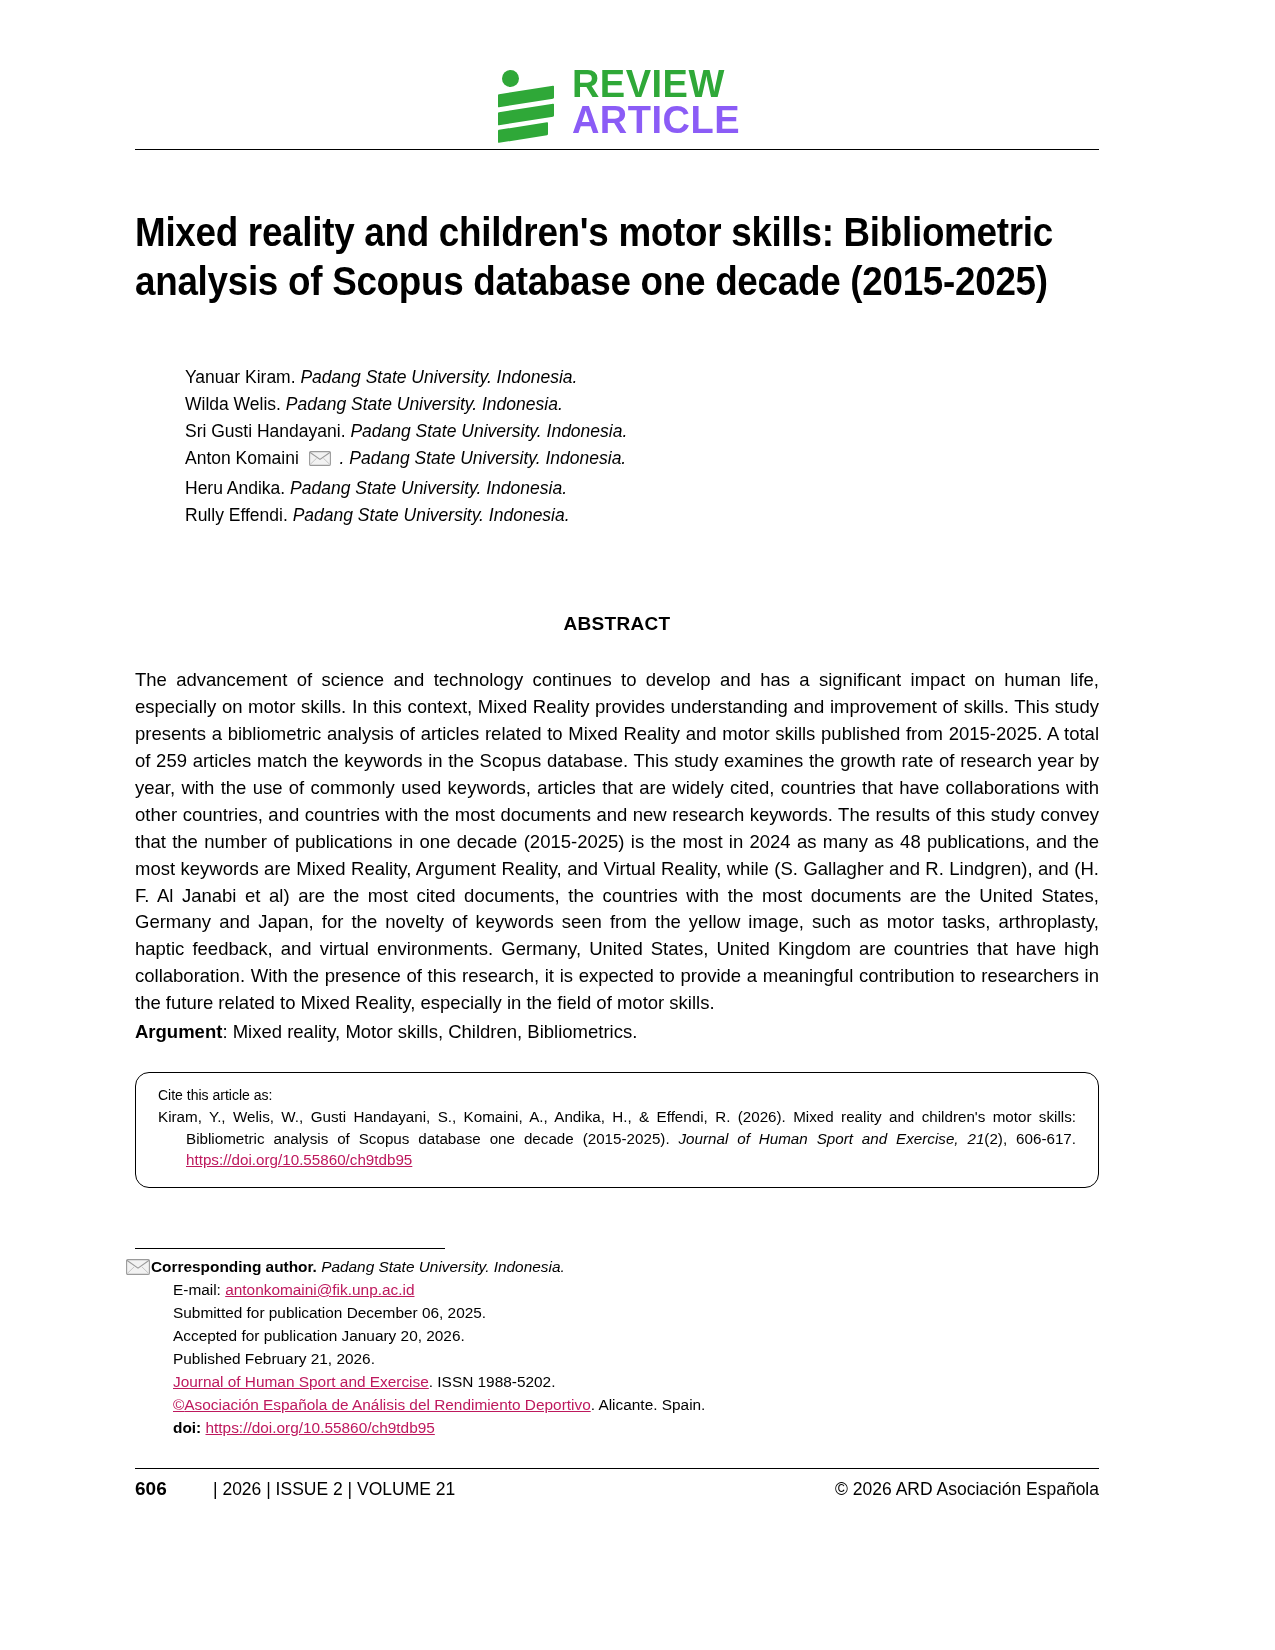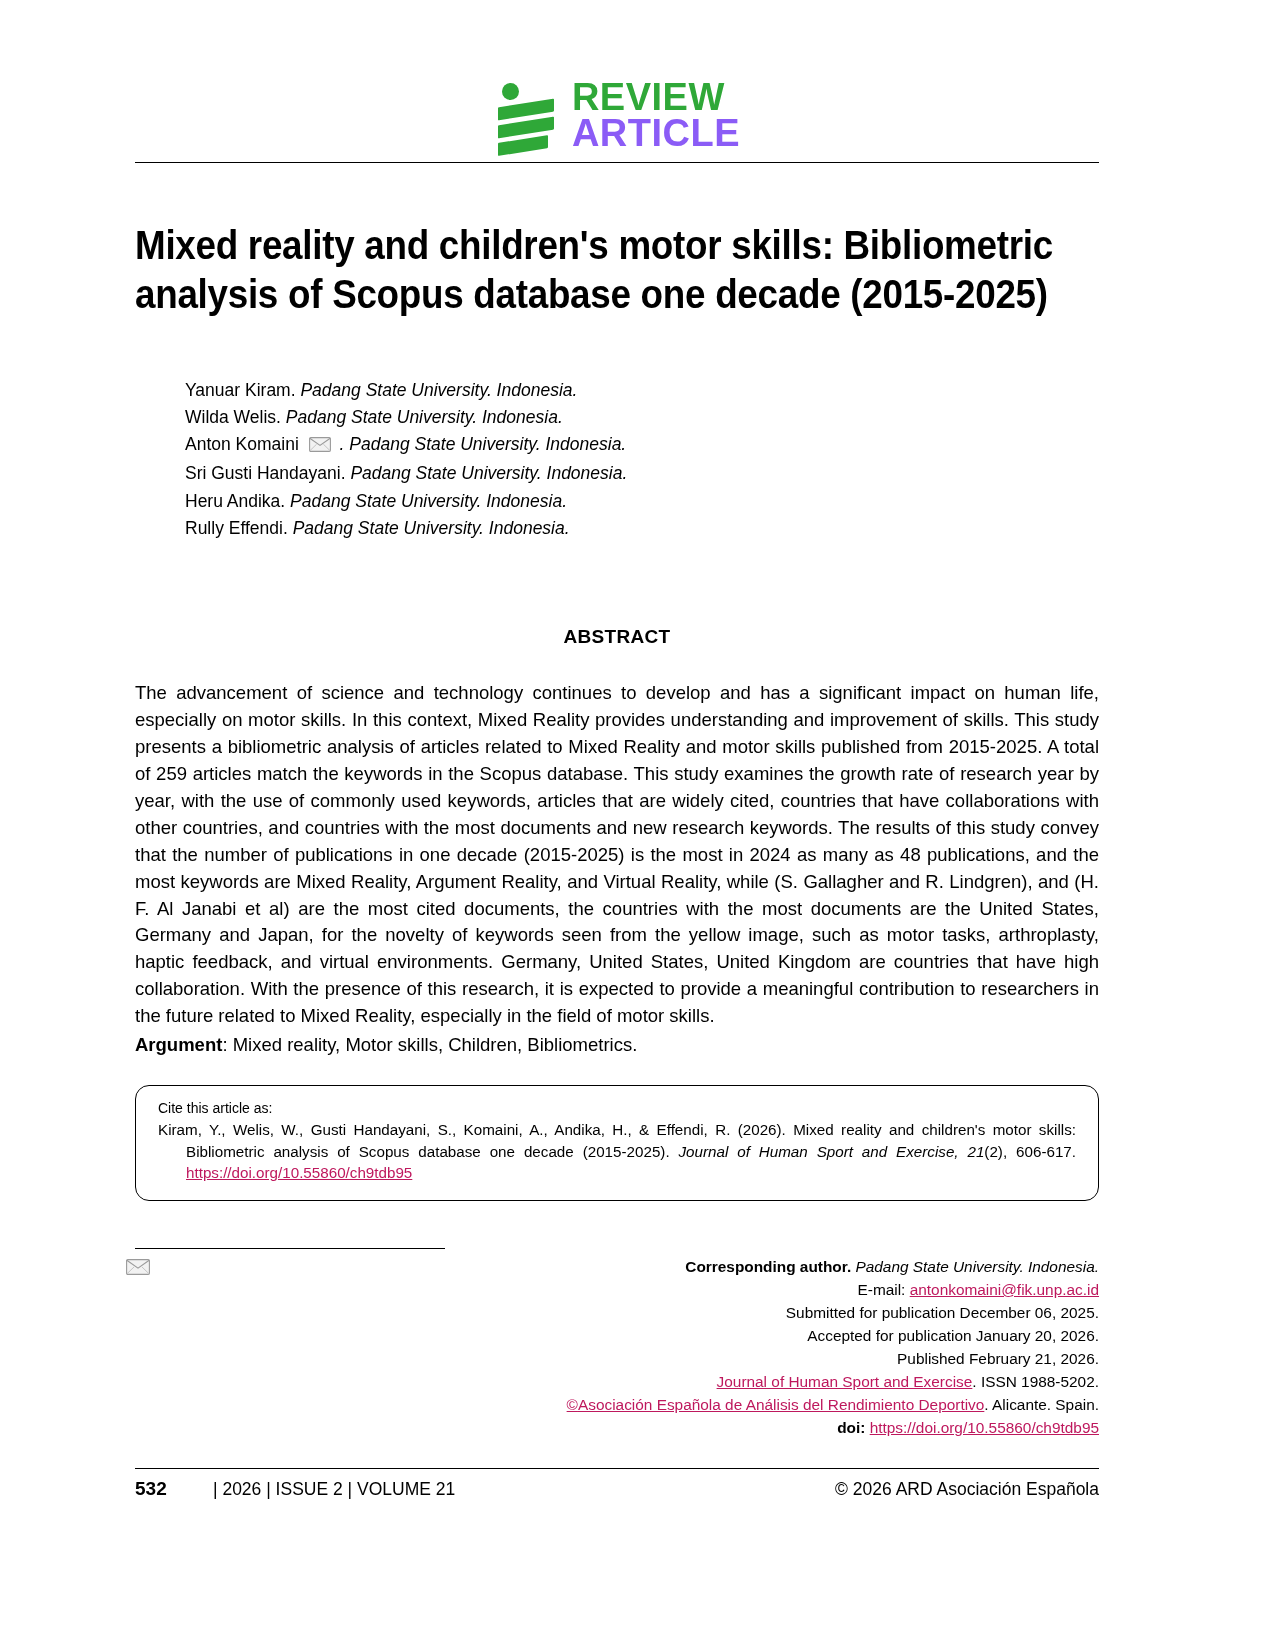--- a/index.html
+++ b/index.html
@@ -13,21 +13,21 @@
     font-family: "Liberation Sans", sans-serif;
     color: #000000;
     position: relative;
     overflow: hidden;
   }
   .page {
     position: relative;
     width: 1234px;
     height: 1650px;
     box-sizing: border-box;
-    padding: 17px 135px;
+    padding: 4px 135px;
   }
 
   
   .masthead {
     padding-top: 62px;
     display: flex;
     justify-content: center;
     align-items: center;
   }
   .logo {
@@ -158,21 +158,20 @@
     color: #be185d;
     text-decoration: underline;
   }
 
   
   .footnote {
     position: absolute;
     left: 135px;
     right: 135px;
     top: 1248px;
-    text-align: right;
   }
   .footnote-rule {
     width: 310px;
     border-top: 1.4px solid #000;
     margin-bottom: 7px;
   }
   .footnote-body {
     position: relative;
     font-size: 15.4px;
     line-height: 1.49;
@@ -242,36 +241,36 @@
 
   <h1 class="title">Mixed reality and children's motor skills: Bibliometric analysis of Scopus database one decade (2015-2025)</h1>
 
   <div class="authors">
     <div class="author-line">
       <span class="author-name">Yanuar Kiram.</span>
       <span class="author-aff">Padang State University. Indonesia.</span>
     </div>
     <div class="author-line">
       <span class="author-name">Wilda Welis.</span>
+      <span class="author-aff">Padang State University. Indonesia.</span>
+    </div>
+    <div class="author-line">
+      <span class="author-name">Sri Gusti Handayani.</span>
       <span class="author-aff">Padang State University. Indonesia.</span>
     </div>
     <div class="author-line">
       <span class="author-name">Anton Komaini</span>
       <span class="env-inline">
         <svg width="22" height="15" viewBox="0 0 22 15" aria-hidden="true">
           <rect x="0.6" y="0.6" width="20.8" height="13.8" rx="1.2" fill="#f2f2f2" stroke="#9a9a9a" stroke-width="1.1"></rect>
           <path d="M0.8 1.2 L11 8.4 L21.2 1.2" fill="none" stroke="#9a9a9a" stroke-width="1.1"></path>
           <path d="M0.8 13.8 L7.6 7.2 M21.2 13.8 L14.4 7.2" fill="none" stroke="#c4c4c4" stroke-width="1"></path>
         </svg>
       </span>
       <span class="author-aff">. Padang State University. Indonesia.</span>
-    </div>
-    <div class="author-line">
-      <span class="author-name">Sri Gusti Handayani.</span>
-      <span class="author-aff">Padang State University. Indonesia.</span>
     </div>
     <div class="author-line">
       <span class="author-name">Heru Andika.</span>
       <span class="author-aff">Padang State University. Indonesia.</span>
     </div>
     <div class="author-line">
       <span class="author-name">Rully Effendi.</span>
       <span class="author-aff">Padang State University. Indonesia.</span>
     </div>
   </div>
@@ -317,19 +316,19 @@
       <div>
         <span class="fn-bold">doi:</span>
         <span class="link">https://doi.org/10.55860/ch9tdb95</span>
       </div>
     </div>
   </div>
 
   <div class="footer">
     <div class="footer-rule"></div>
     <div class="footer-row">
-      <div class="footer-page">532</div>
+      <div class="footer-page">606</div>
       <div class="footer-issue">| 2026 | ISSUE 2 | VOLUME 21</div>
       <div class="footer-right">© 2026 ARD Asociación Española</div>
     </div>
   </div>
 
 </div>
 
 </body></html>

